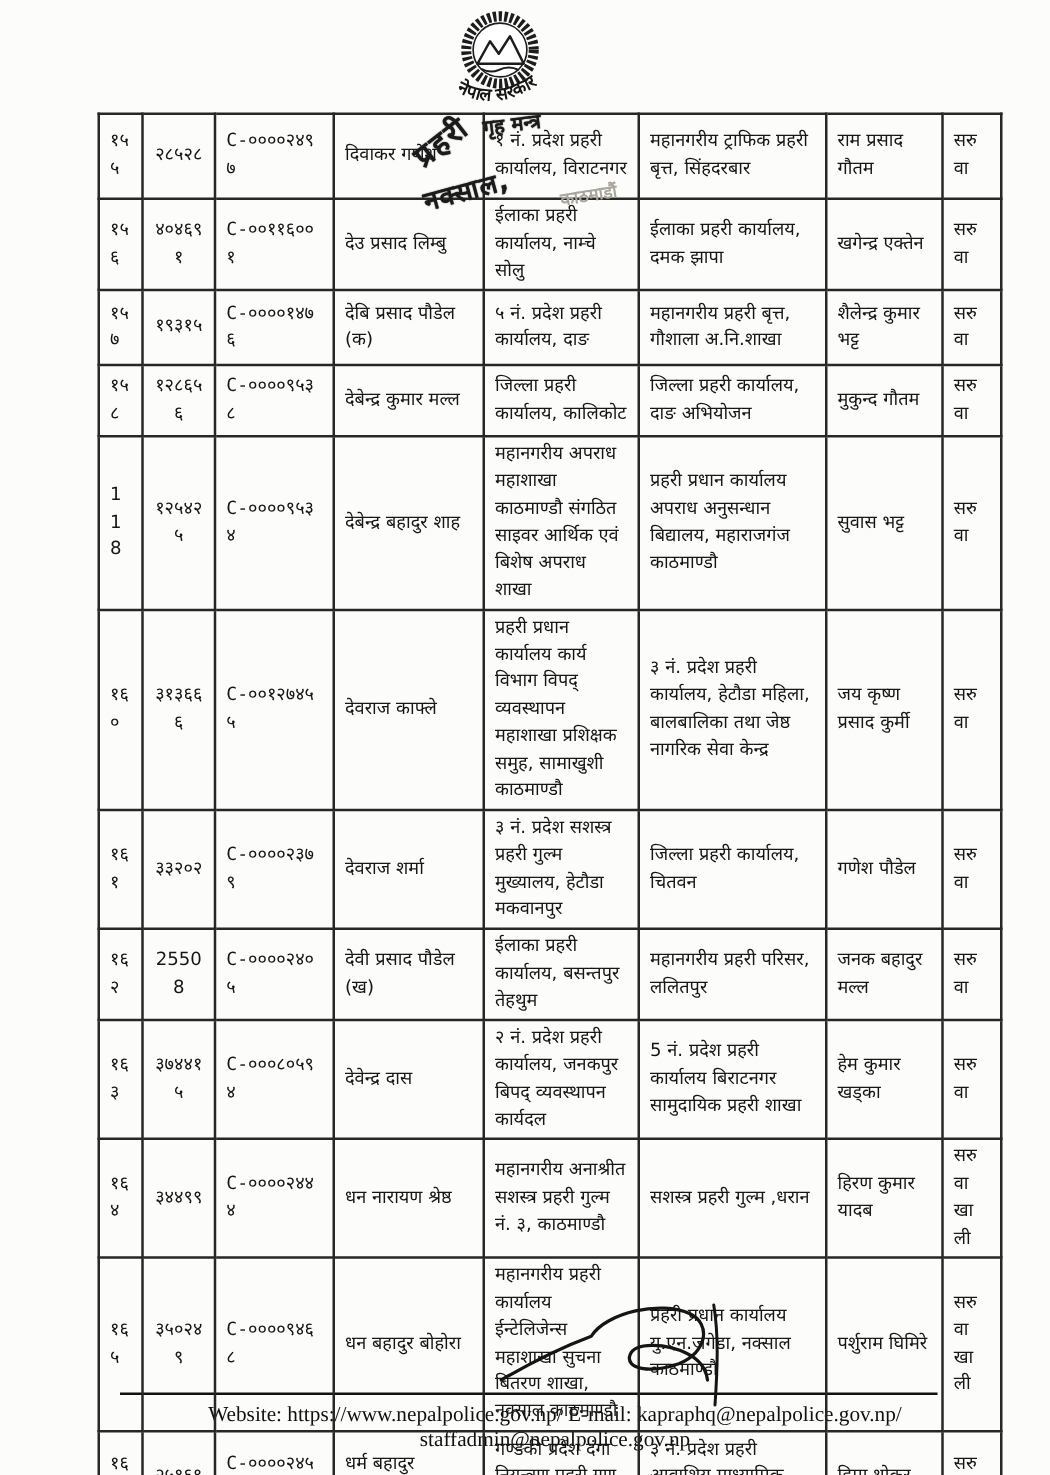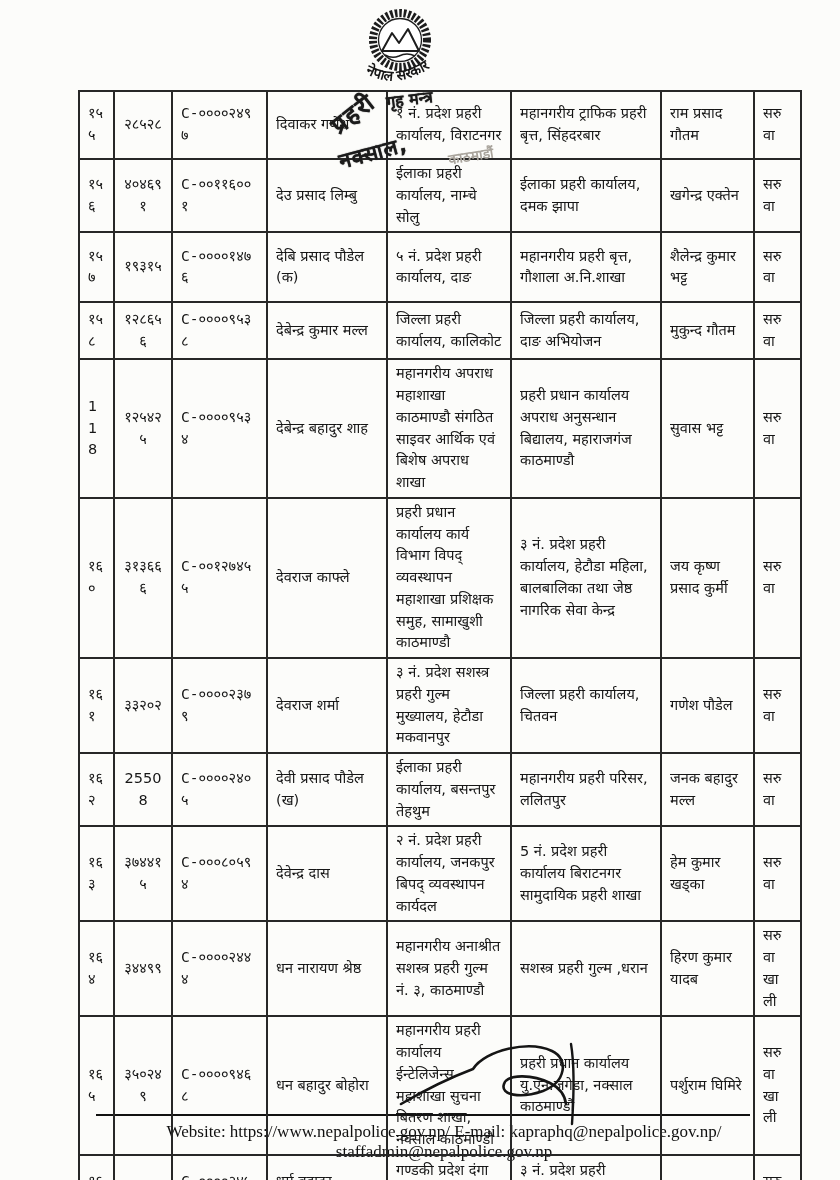--- a/index.html
+++ b/index.html
@@ -88,21 +88,21 @@
       <tr style="height:54px">
         <td class="c-sn">१५६</td>
         <td class="c-num">४०४६९१</td>
         <td class="c-cno">C-००११६००१</td>
         <td>देउ प्रसाद लिम्बु</td>
         <td>ईलाका प्रहरी कार्यालय, नाम्चे सोलु</td>
         <td>ईलाका प्रहरी कार्यालय, दमक झापा</td>
         <td>खगेन्द्र एक्तेन</td>
         <td class="c-status">सरुवा</td>
       </tr>
-      <tr style="height:70px">
+      <tr style="height:60px">
         <td class="c-sn">१५७</td>
         <td class="c-num">१९३१५</td>
         <td class="c-cno">C-००००१४७६</td>
         <td>देबि प्रसाद पौडेल (क)</td>
         <td>५ नं. प्रदेश प्रहरी कार्यालय, दाङ</td>
         <td>महानगरीय प्रहरी बृत्त, गौशाला अ.नि.शाखा</td>
         <td>शैलेन्द्र कुमार भट्ट</td>
         <td class="c-status">सरुवा</td>
       </tr>
       <tr style="height:57px">

